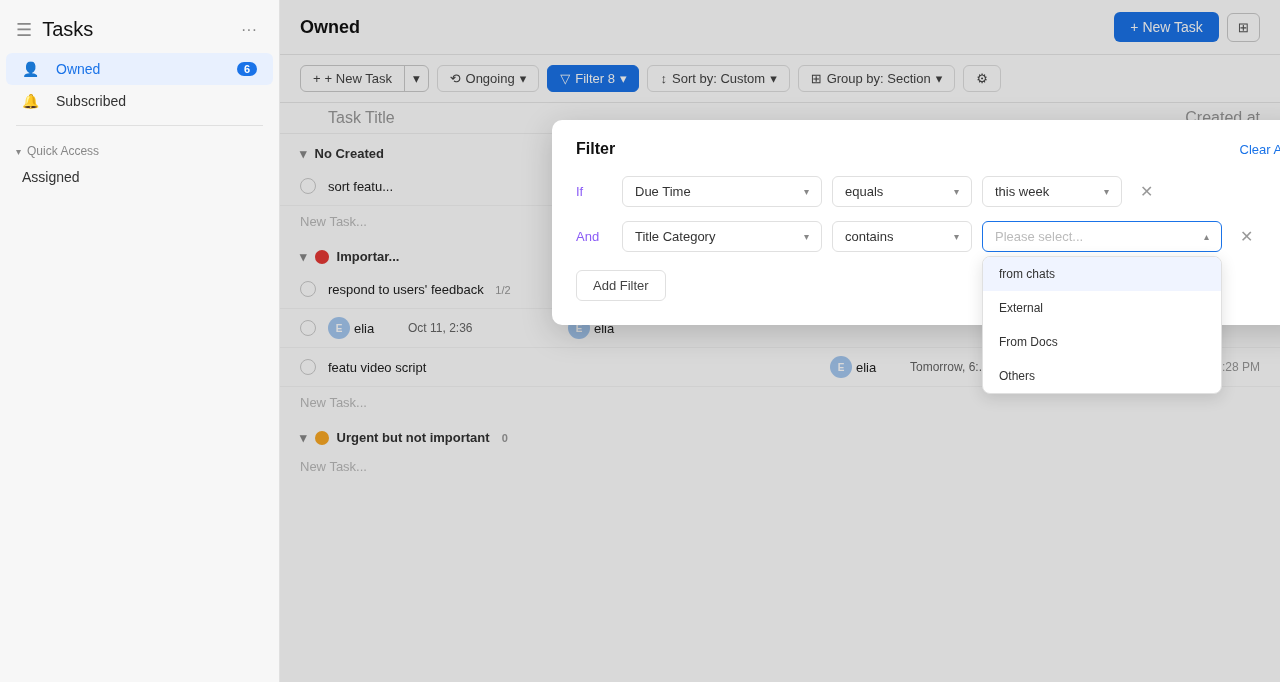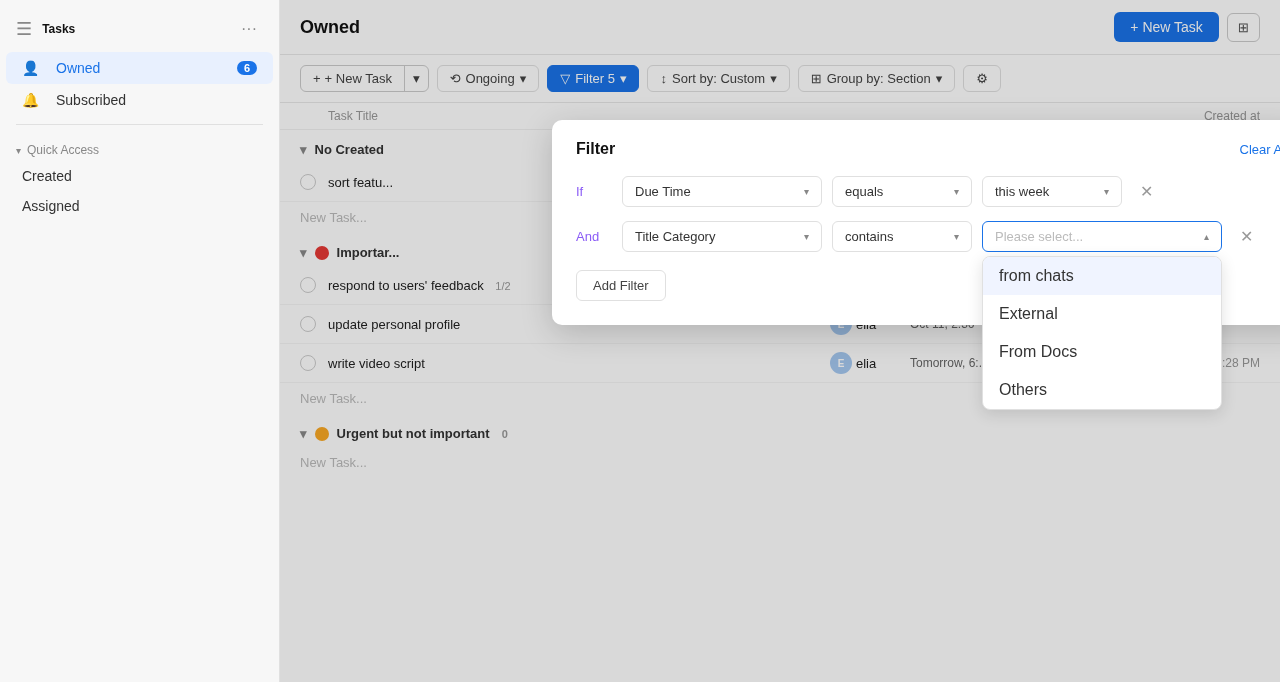--- a/index.html
+++ b/index.html
@@ -20,22 +20,22 @@
       align-items: center;
       justify-content: space-between;
       padding: 8px 16px 12px;
     }
     .sidebar-title-row {
       display: flex;
       align-items: center;
       gap: 10px;
     }
     .sidebar-title {
-      font-size: 12px;
-      font-weight: 700;
+      font-size: 20px;
+      font-weight: 400;
       color: #111;
     }
     .sidebar-more-btn {
       background: none;
       border: none;
       cursor: pointer;
       color: #888;
       font-size: 16px;
       padding: 2px 6px;
     }
@@ -214,21 +214,21 @@
     .count-badge {
       font-size: 11px;
       color: #999;
       margin-left: 4px;
     }
 
     .task-table-header {
       display: flex;
       align-items: center;
       padding: 6px 20px;
-      font-size: 12px;
+      font-size: 16px;
       color: #999;
       border-bottom: 1px solid #f0f0f0;
     }
     .task-table-header .col-title { flex: 1; }
     .task-table-header .col-assignee { width: 80px; }
     .task-table-header .col-due { width: 130px; }
     .task-table-header .col-alarm { width: 30px; }
     .task-table-header .col-creator { width: 80px; }
     .task-table-header .col-created { width: 110px; text-align: right; }
 
@@ -391,21 +391,21 @@
       width: 100%;
       background: white;
       border: 1px solid #e0e0e0;
       border-radius: 8px;
       box-shadow: 0 4px 16px rgba(0,0,0,0.12);
       z-index: 30;
       overflow: hidden;
     }
     .dropdown-item {
       padding: 10px 16px;
-      font-size: 16px;
+      font-size: 12px;
       color: #333;
       cursor: pointer;
     }
     .dropdown-item.highlighted { background: #f0f4ff; }
     .dropdown-wrapper {
       position: relative;
       min-width: 240px;
     }
   </style>
 </head>
@@ -435,23 +435,20 @@
     </span>
   </div>
 
   <hr class="divider">
 
   <div class="sidebar-section-label">
     <span style="font-size:10px;">▾</span>
     <span>Quick Access</span>
   </div>
 
-  <div class="sidebar-nav-item">
-    <span>Created</span>
-  </div>
   <div class="sidebar-nav-item">
     <span>Assigned</span>
   </div>
 </div>
 
 <div class="main">
 
   <div class="main-header">
     <span class="main-title">Owned</span>
     <div class="header-actions">
@@ -468,21 +465,21 @@
       </button>
       <button class="arrow-part">▾</button>
     </div>
     <button class="toolbar-btn">
       <span>⟲</span>
       <span>Ongoing</span>
       <span>▾</span>
     </button>
     <button class="toolbar-btn filter-active">
       <span>▽</span>
-      <span>Filter 5</span>
+      <span>Filter 8</span>
       <span>▾</span>
     </button>
     <button class="toolbar-btn">
       <span>↕</span>
       <span>Sort by: Custom</span>
       <span>▾</span>
     </button>
     <button class="toolbar-btn">
       <span>⊞</span>
       <span>Group by: Section</span>
@@ -541,36 +538,35 @@
       <div class="task-due">Yesterday, 10</div>
       <div class="task-alarm"></div>
       <div class="task-creator">
         <span class="avatar">E</span>
         <span>elia</span>
       </div>
       <div class="task-created"></div>
     </div>
     <div class="task-row">
       <div class="task-checkbox"></div>
-      <div class="task-title">update personal profile</div>
       <div class="task-assignee">
         <span class="avatar">E</span>
         <span>elia</span>
       </div>
       <div class="task-due">Oct 11, 2:36</div>
       <div class="task-alarm"></div>
       <div class="task-creator">
         <span class="avatar">E</span>
         <span>elia</span>
       </div>
       <div class="task-created"></div>
     </div>
     <div class="task-row">
       <div class="task-checkbox"></div>
-      <div class="task-title">write video script</div>
+      <div class="task-title">featu video script</div>
       <div class="task-assignee">
         <span class="avatar">E</span>
         <span>elia</span>
       </div>
       <div class="task-due">Tomorrow, 6:...</div>
       <div class="task-alarm">🔔</div>
       <div class="task-creator">
         <span class="avatar">E</span>
         <span>elia</span>
       </div>

